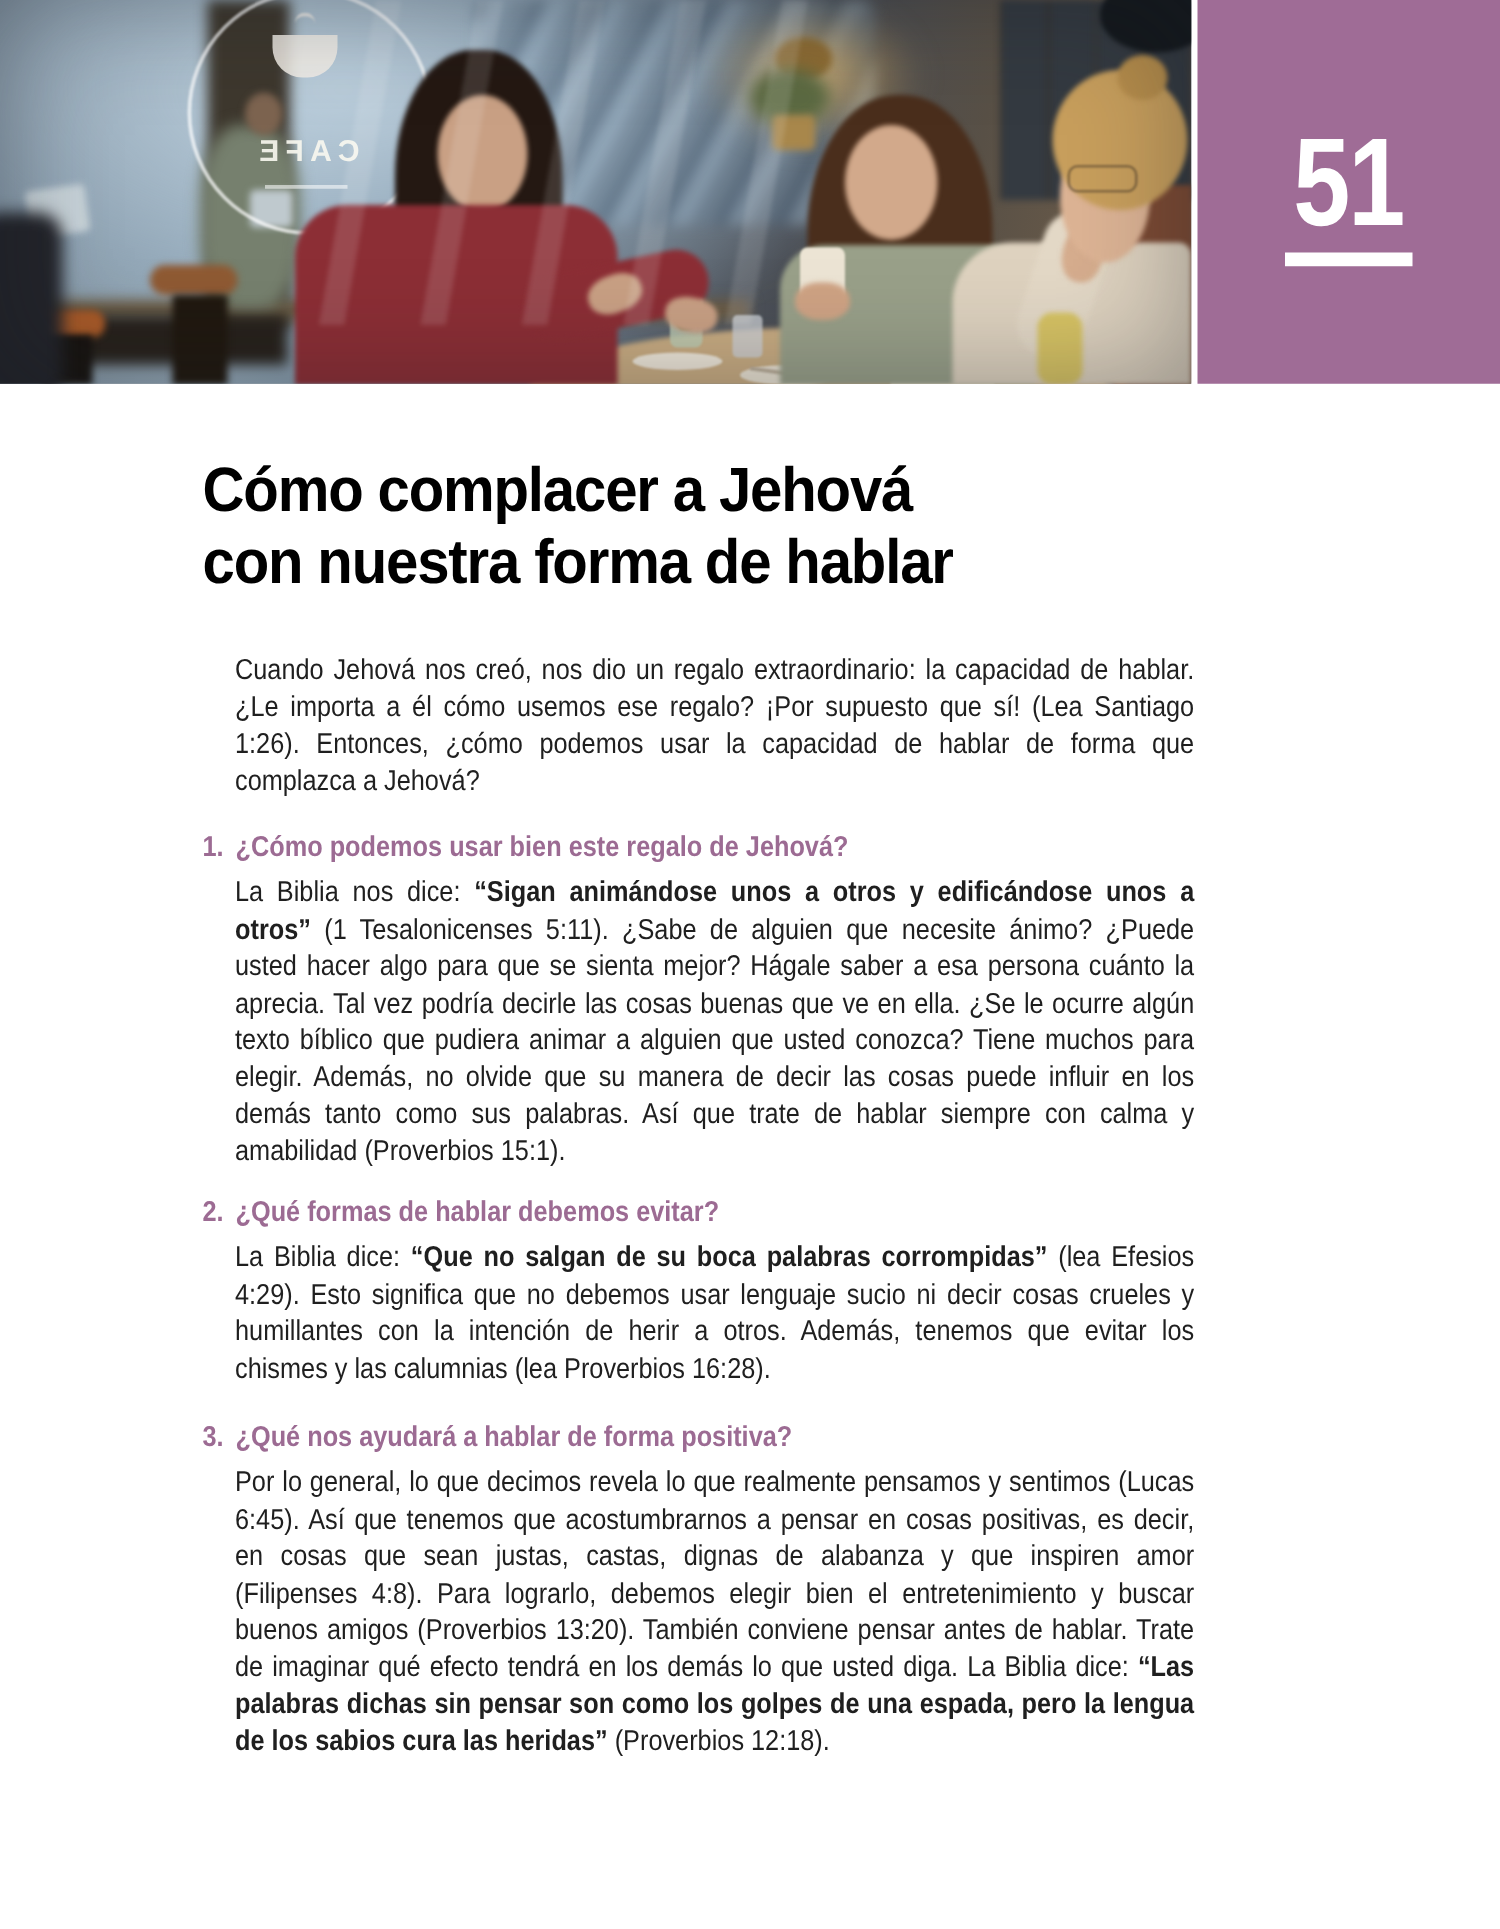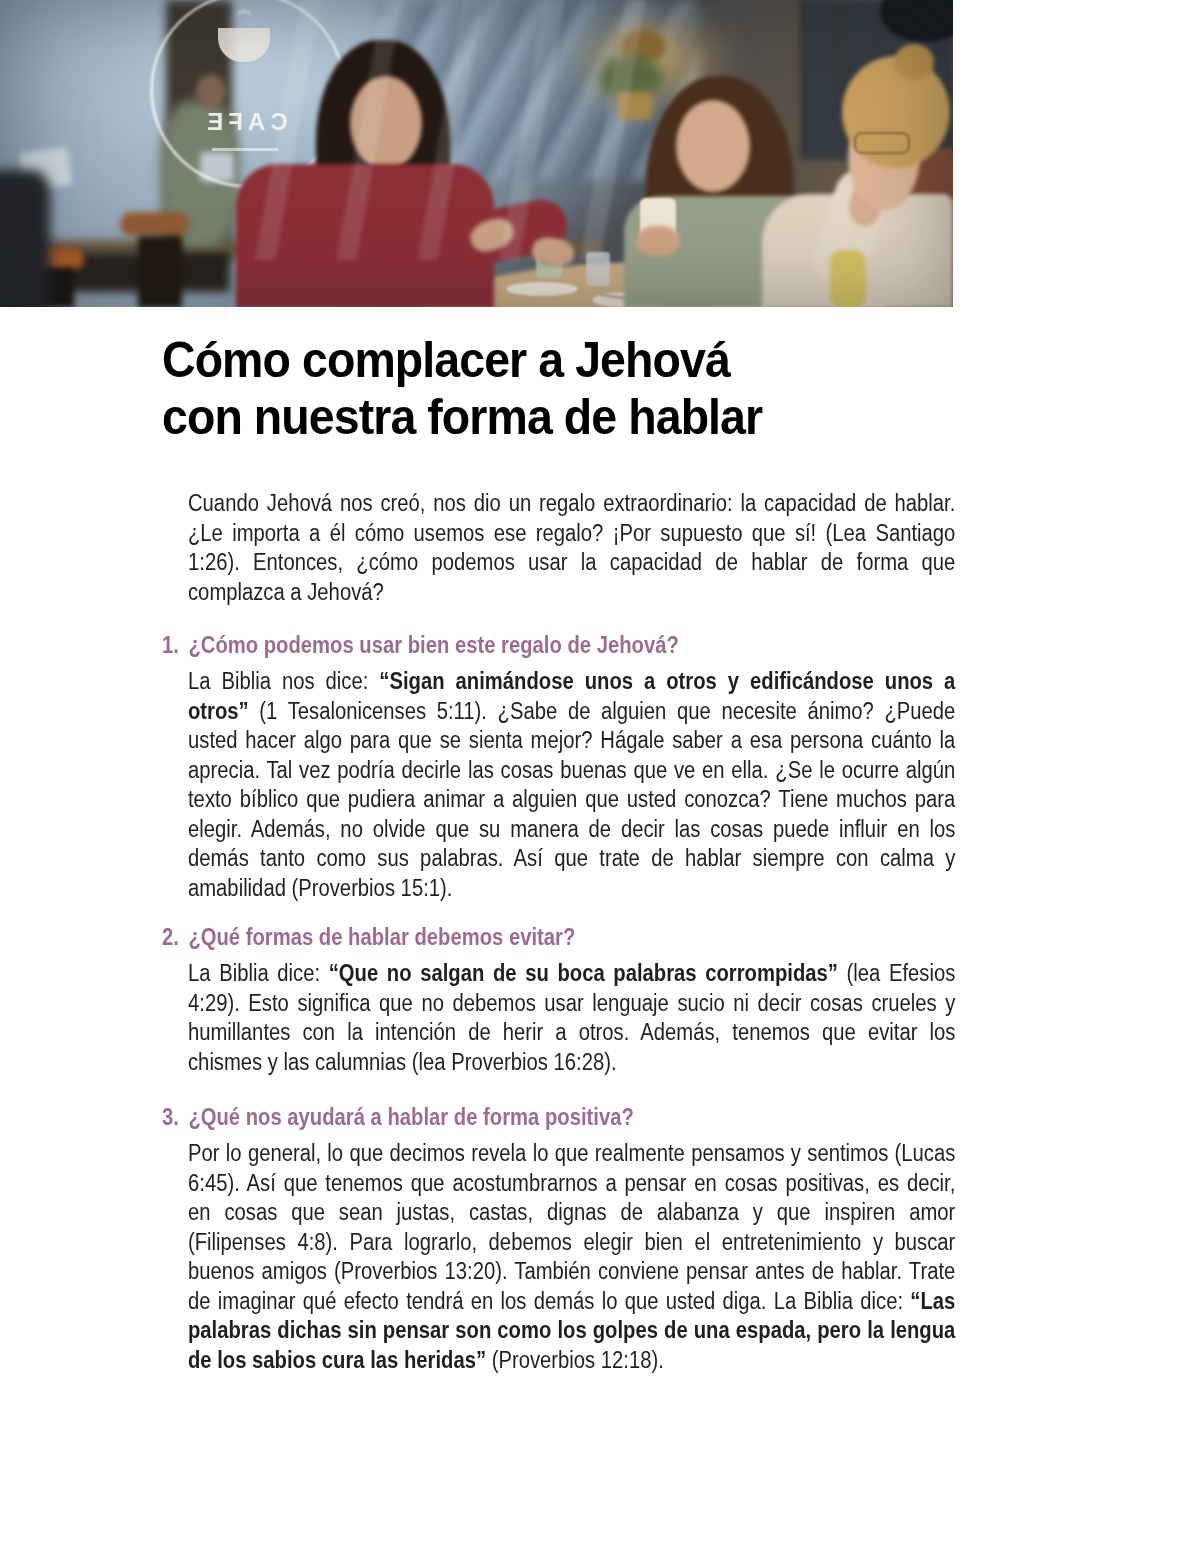--- a/index.html
+++ b/index.html
@@ -16,21 +16,21 @@
   .hero{position:absolute;left:0;top:0;width:1200px;height:307px;}
   .photo{position:absolute;left:0;top:0;width:953px;height:307px;overflow:hidden;background:#8b97a3;}
   .sh{position:absolute;}
   .banner{position:absolute;left:958px;top:0;width:242px;height:307px;background:var(--banner);
           display:flex;flex-direction:column;align-items:center;padding-top:96px;box-sizing:border-box;}
   .lesson-num{font-size:100px;line-height:100px;font-weight:bold;color:#fff;
               transform:scaleX(.82);transform-origin:center top;letter-spacing:-2px;}
   .num-bar{width:102px;height:11px;background:#fff;margin-top:6px;}
 
   
-  .content{position:absolute;left:162px;top:332px;width:900px;color:var(--text);}
+  .content{position:absolute;left:162px;top:364px;width:900px;color:var(--text);}
   .title{margin:0;font-size:50px;line-height:57px;font-weight:bold;color:#000;
          letter-spacing:-1px;transform:scaleX(.93);transform-origin:left top;}
   .title-line{white-space:nowrap;}
   .para{font-size:23px;line-height:29.5px;text-align:justify;width:872px;
         transform:scaleX(.88);transform-origin:left top;margin:0 0 0 26px;}
   .intro{margin-top:43px;}
   .qhead{margin:0;font-size:23px;line-height:29px;font-weight:bold;color:var(--accent);
          transform:scaleX(.88);transform-origin:left top;white-space:nowrap;}
   .q1{margin-top:24px;} .q2{margin-top:20px;} .q3{margin-top:26px;}
   .qnum{display:inline-block;width:30px;}
@@ -118,20 +118,24 @@
       <div class="sh blur2" style="left:850px;top:182px;width:32px;height:44px;background:#d6ad8e;border-radius:45%;transform:rotate(10deg);"></div>
       <div class="sh blur2" style="left:848px;top:104px;width:72px;height:106px;background:#dcb394;border-radius:50%;"></div>
       <div class="sh blur2" style="left:842px;top:56px;width:108px;height:112px;background:#c79e5c;border-radius:50%;"></div>
       <div class="sh blur2" style="left:894px;top:44px;width:40px;height:36px;background:#b68d4b;border-radius:50%;"></div>
       <div class="sh blur1" style="left:854px;top:132px;width:52px;height:18px;border:2px solid rgba(70,55,40,.5);border-radius:8px;"></div>
 
       <div class="sh" style="left:240px;top:0;width:420px;height:260px;background:repeating-linear-gradient(100deg,rgba(255,255,255,0) 0 60px,rgba(255,255,255,.13) 60px 80px);filter:blur(2px);"></div>
       <div class="sh vignette"></div>
     </div>
 
+    <div class="banner">
+      <div class="lesson-num">51</div>
+      <div class="num-bar"></div>
+    </div>
   </div>
 
   <div class="content">
 
     <h1 class="title">
         <div class="title-line">Cómo complacer a Jehová</div>
         <div class="title-line">con nuestra forma de hablar</div>
       </h1>
 
     <p class="para intro">Cuando Jehová nos creó, nos dio un regalo extraordinario: la capacidad de hablar. ¿Le importa a él cómo usemos ese regalo? ¡Por supuesto que sí! (Lea Santiago 1:26). Entonces, ¿cómo podemos usar la capacidad de hablar de forma que complazca a Jehová?</p>

